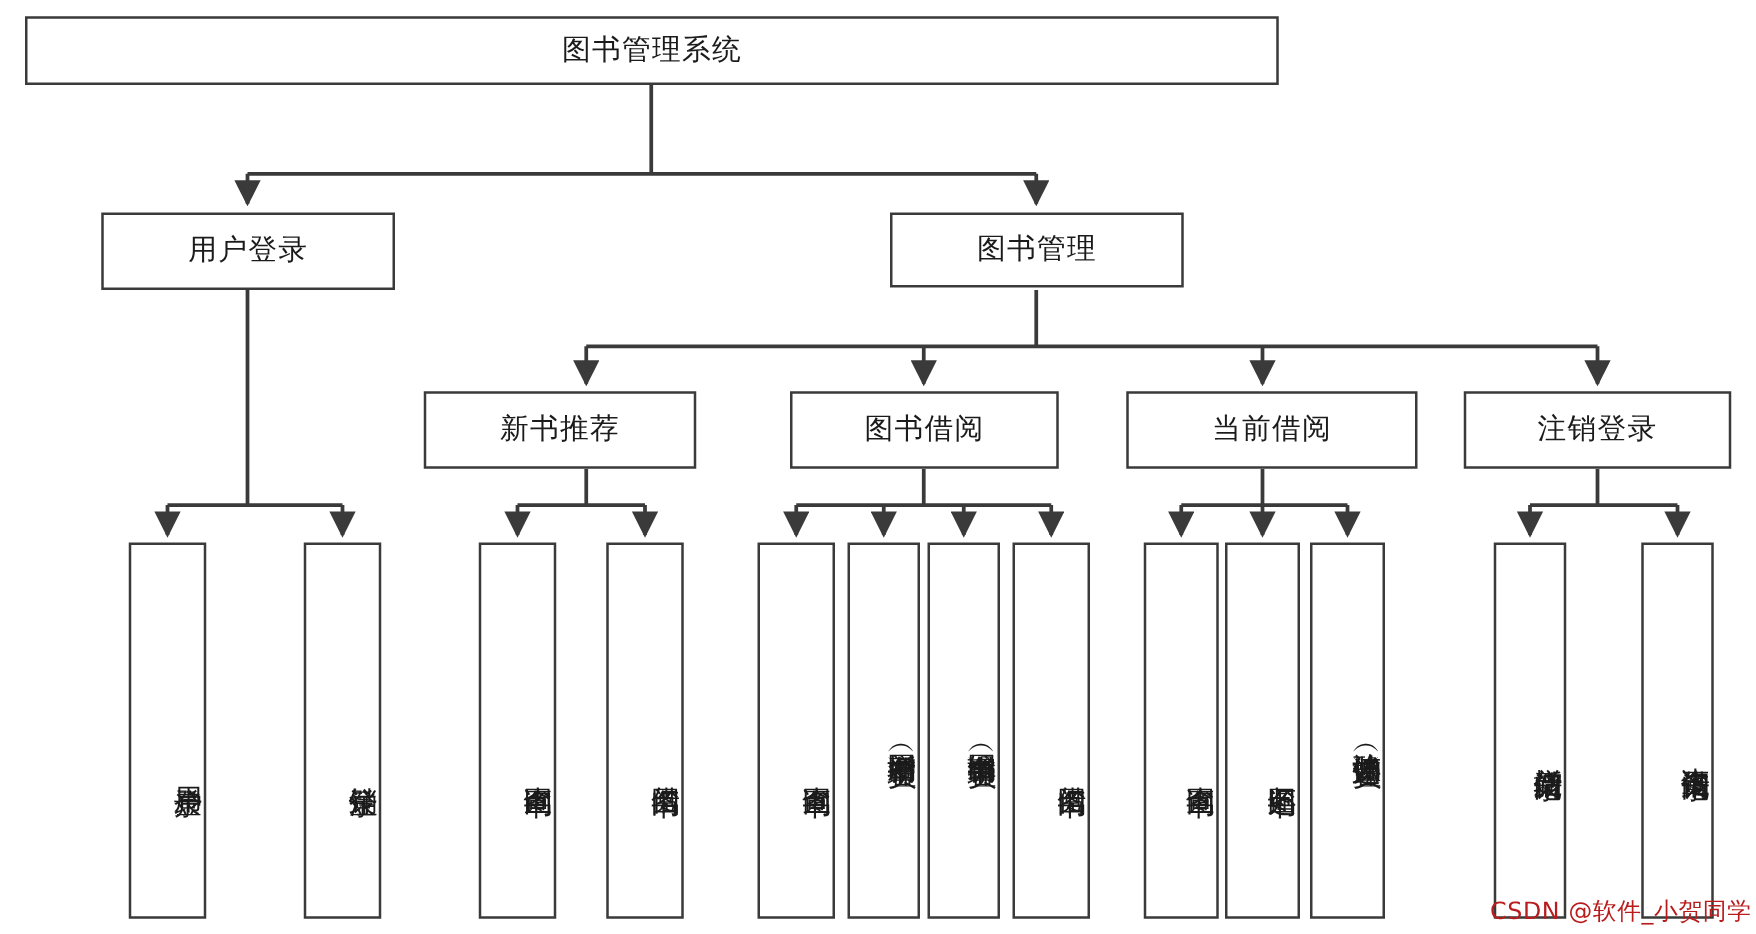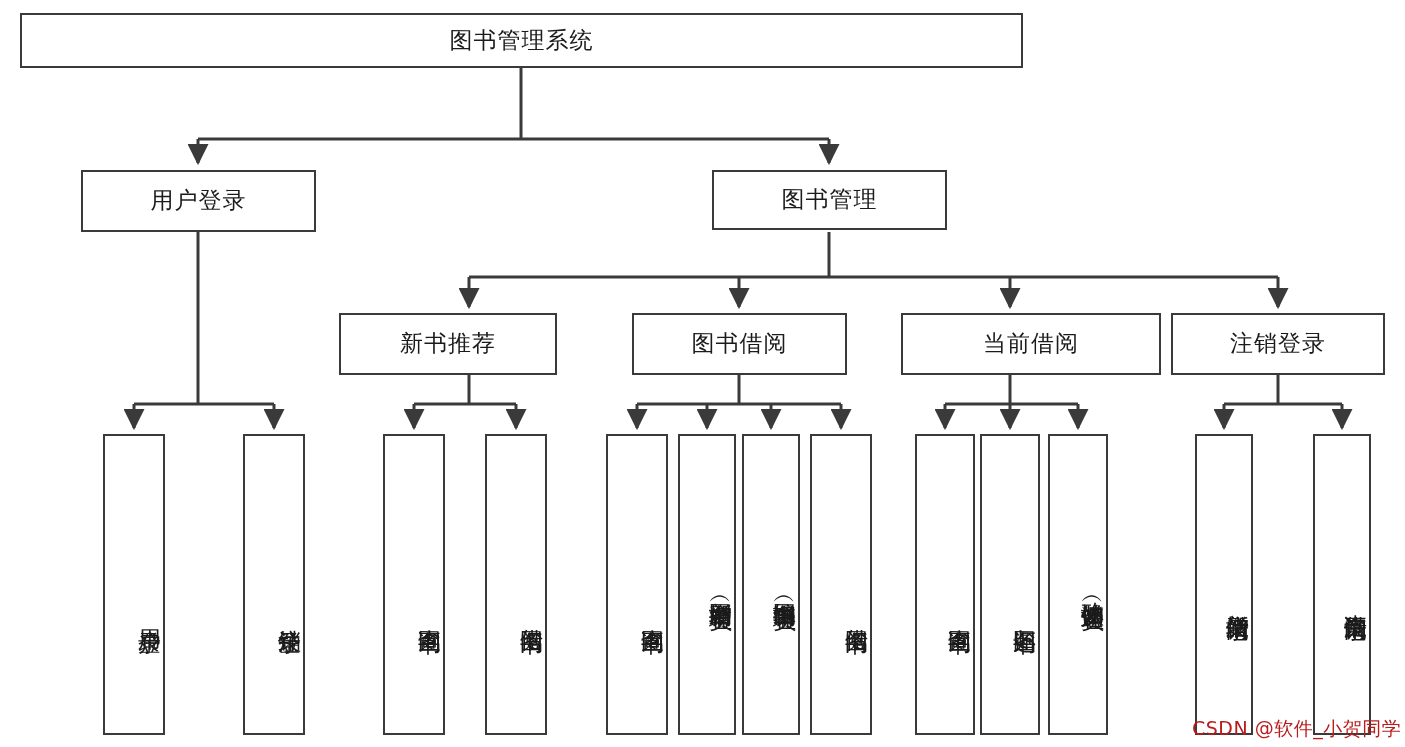--- a/index.html
+++ b/index.html
@@ -133,21 +133,21 @@
   <div class="node node-h" style="left:712px; top:170px; width:235px; height:60px;">
     <span class="node-label">图书管理</span>
   </div>
 
   <div class="node node-h" style="left:339px; top:313px; width:218px; height:62px;">
     <span class="node-label">新书推荐</span>
   </div>
   <div class="node node-h" style="left:632px; top:313px; width:215px; height:62px;">
     <span class="node-label">图书借阅</span>
   </div>
-  <div class="node node-h" style="left:901px; top:313px; width:260px; height:62px;">
+  <div class="node node-h" style="left:901px; top:313px; width:233px; height:62px;">
     <span class="node-label">当前借阅</span>
   </div>
   <div class="node node-h" style="left:1171px; top:313px; width:214px; height:62px;">
     <span class="node-label">注销登录</span>
   </div>
 
   <div class="node node-v" style="left:103px; top:434px; width:62px; height:301px; padding-top:56px;">
     <span class="node-label">用户登录</span>
   </div>
   <div class="node node-v" style="left:243px; top:434px; width:62px; height:301px; padding-top:56px;">

